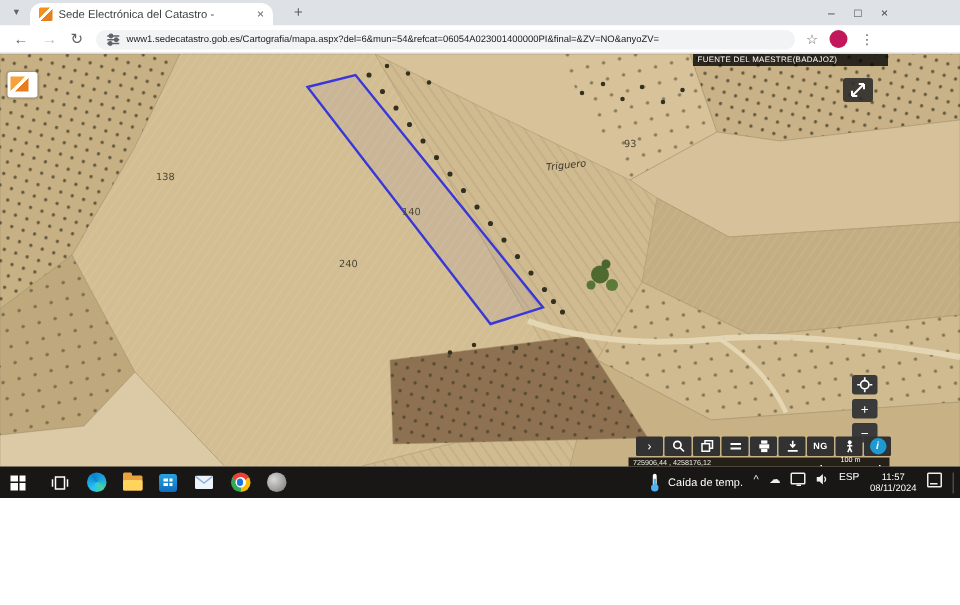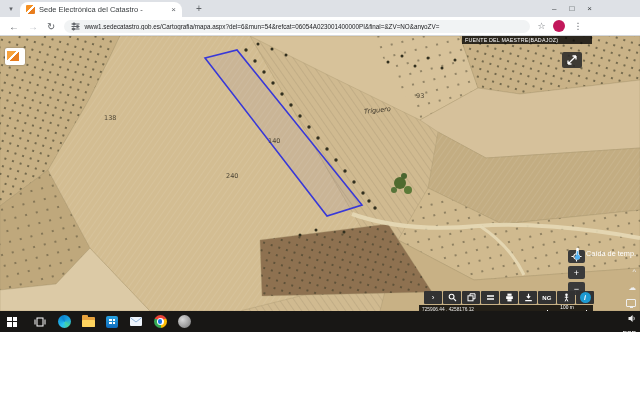--- a/index.html
+++ b/index.html
@@ -88,21 +88,21 @@
   .store-icon .flag { width:6px; height:5px; display:grid; grid-template-columns:1fr 1fr; gap:1px; }
   .store-icon .flag i { background:#fff; }
   .chrome-icon { width:13px; height:13px; border-radius:50%;
     background:conic-gradient(from -60deg,#ea4335 0 120deg,#fbbc05 120deg 240deg,#34a853 240deg 360deg);
     display:flex; align-items:center; justify-content:center; }
   .chrome-icon .w { width:7px; height:7px; border-radius:50%; background:#fff; display:flex;
     align-items:center; justify-content:center; }
   .chrome-icon .b { width:4.5px; height:4.5px; border-radius:50%; background:#1a73e8; }
   .gray-app-icon { width:13px; height:13px; border-radius:50%;
     background:radial-gradient(circle at 35% 35%, #d8d8d8, #8e8e8e 75%); }
-  .tray { margin-left:auto; display:flex; align-items:flex-end; gap:7px; padding-right:4px; color:#eee;flex-direction:column; }
+  .tray { margin-left:auto; display:flex; align-items:flex-start; gap:7px; padding-right:4px; color:#eee; }
   .weather { display:flex; align-items:center; gap:4px; }
   .weather-text { font-size:7.3px; color:#fff; white-space:nowrap; }
   .tray-glyph { font-size:7.5px; color:#eee; }
   .monitor-icon { width:10px; height:8px; border:1px solid #eee; border-radius:1px; position:relative; }
   .monitor-icon::after { content:""; position:absolute; left:3px; bottom:-2px; width:3px; height:1px; background:#eee; }
   .lang { font-size:6.8px; color:#fff; }
   .clock { text-align:center; color:#fff; font-size:6.3px; line-height:7px; }
   .action-icon { width:10px; height:10px; border:1px solid #eee; border-radius:1px; position:relative; }
   .action-icon::after { content:""; position:absolute; left:1px; bottom:1px; width:5px; height:1px; background:#eee; }
   .tb-divider { width:1px; height:14px; background:#4a4a4a; }

